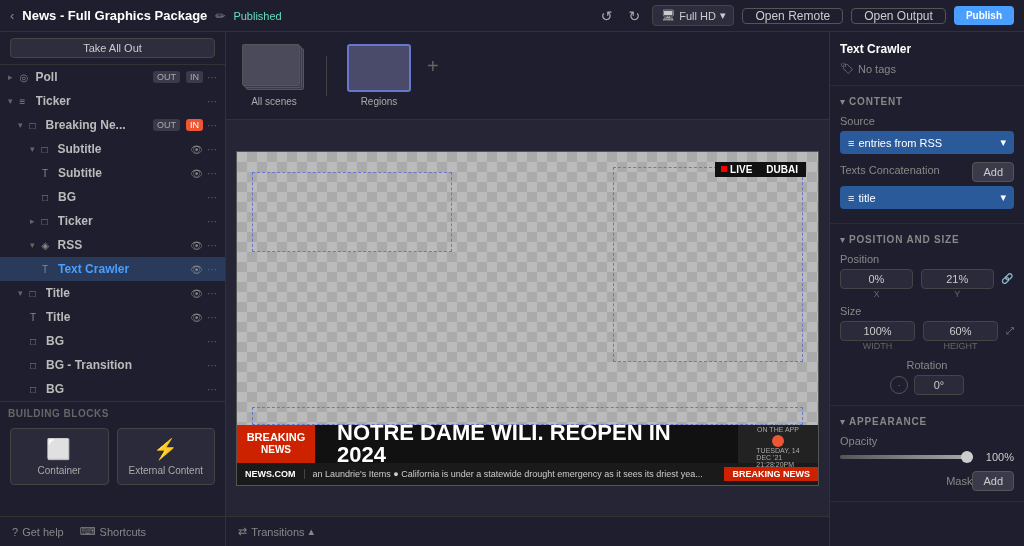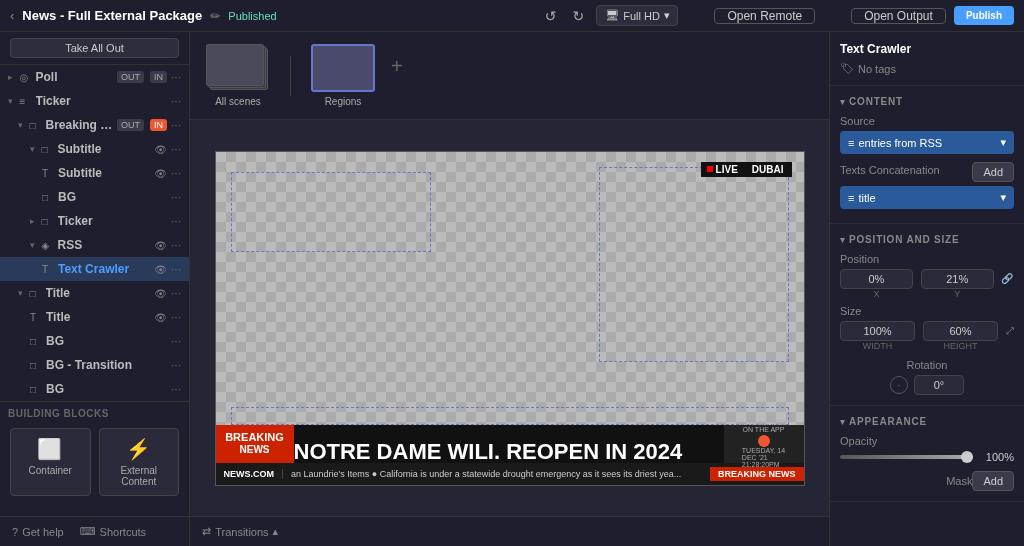--- a/index.html
+++ b/index.html
@@ -7,28 +7,28 @@
 
     
     .top-bar { background: #1e1e2e; border-bottom: 1px solid #333; height: 32px; display: flex; align-items: center; padding: 0 10px; gap: 8px; flex-shrink: 0; }
     .top-bar-left { display: flex; align-items: center; gap: 8px; flex: 1; }
     .app-title { color: #fff; font-size: 13px; font-weight: 600; }
     .published-badge { color: #6db; font-size: 11px; }
     .edit-icon { color: #888; cursor: pointer; }
     .top-bar-right { display: flex; align-items: center; gap: 8px; }
     .icon-btn { background: none; border: none; color: #aaa; cursor: pointer; padding: 4px; font-size: 14px; }
     .resolution-select { background: #2d2d3d; border: 1px solid #444; color: #ccc; border-radius: 4px; padding: 3px 8px; font-size: 11px; display: flex; align-items: center; gap: 4px; cursor: pointer; }
-    .btn-outline { background: none; border: 1px solid #555; color: #ccc; border-radius: 4px; padding: 0 12px; font-size: 12px; cursor: pointer; margin-left: 28px; }
+    .btn-outline { background: none; border: 1px solid #555; color: #ccc; border-radius: 4px; padding: 0 12px; font-size: 12px; cursor: pointer; }
     .btn-publish { background: #4a9eff; border: none; color: #fff; border-radius: 4px; padding: 4px 12px; font-size: 10px; cursor: pointer; font-weight: 600; }
 
     
     .main-layout { display: flex; flex: 1; overflow: hidden; }
 
     
-    .left-panel { width: 190px; background: #1e1e2e; border-right: 1px solid #333; display: flex; flex-direction: column; flex-shrink: 0; overflow: hidden; }
+    .left-panel { width: 226px; background: #1e1e2e; border-right: 1px solid #333; display: flex; flex-direction: column; flex-shrink: 0; overflow: hidden; }
     .take-all-out-bar { padding: 6px 10px; border-bottom: 1px solid #333; }
     .take-all-out-btn { background: #2d2d3d; border: 1px solid #444; color: #ccc; border-radius: 4px; padding: 3px 10px; font-size: 11px; cursor: pointer; width: 100%; }
 
     .layers-list { flex: 1; overflow-y: auto; }
     .layer-item { display: flex; align-items: center; padding: 3px 8px; cursor: pointer; gap: 4px; min-height: 24px; }
     .layer-item.selected { background: #2a3a5a; }
     .layer-indent-1 { padding-left: 18px; }
     .layer-indent-2 { padding-left: 30px; }
     .layer-indent-3 { padding-left: 42px; }
     .layer-label { flex: 1; color: #bbb; font-size: 12px; white-space: nowrap; overflow: hidden; text-overflow: ellipsis; font-weight: bold; }
@@ -58,21 +58,21 @@
     .canvas-dashed-box { position: absolute; border: 1px dashed #6677cc; }
     .canvas-top-left { top: 20px; left: 15px; width: 200px; height: 80px; }
     .canvas-top-right { top: 15px; right: 15px; width: 190px; height: 195px; }
     .canvas-bottom-bar { position: absolute; bottom: 60px; left: 15px; right: 15px; height: 18px; border: 1px dashed #6677cc; }
 
     
     .news-bar { position: absolute; bottom: 0; left: 0; right: 0; height: 60px; }
     .news-bar-top { display: flex; height: 38px; }
     .breaking-label { background: #cc2200; width: 78px; display: flex; flex-direction: column; align-items: center; justify-content: center; color: #fff; font-weight: 900; font-size: 10px; line-height: 1.2; text-align: center; flex-shrink: 0; }
     .breaking-label span:first-child { font-size: 11px; }
-    .headline { background: #111; flex: 1; display: flex; align-items: flex-end; padding: 0 0; }
+    .headline { background: #111; flex: 1; display: flex; align-items: center; padding: 0 22px; }
     .headline-text { color: #fff; font-size: 22px; font-weight: 900; line-height: 1; }
     .sidebar-info { background: #222; width: 80px; display: flex; flex-direction: column; align-items: center; justify-content: center; font-size: 8px; color: #fff; }
 
     .news-bar-bottom { background: #1a1a1a; display: flex; height: 22px; align-items: center; }
     .news-com { color: #fff; font-size: 9px; font-weight: 700; padding: 0 8px; border-right: 1px solid #444; }
     .ticker-text { color: #ccc; font-size: 9px; flex: 1; overflow: hidden; white-space: nowrap; padding: 0 8px; }
     .breaking-tag { background: #cc2200; color: #fff; font-size: 9px; font-weight: 700; padding: 2px 8px; }
 
     
     .right-panel { width: 195px; background: #1e1e2e; border-left: 1px solid #333; display: flex; flex-direction: column; flex-shrink: 0; overflow-y: auto; }
@@ -121,21 +121,21 @@
 
     .transitions-bar { background: #1e1e2e; border-top: 1px solid #333; height: 30px; display: flex; align-items: center; padding: 0 12px; gap: 8px; flex-shrink: 0; }
     .trans-btn { background: none; border: none; color: #888; font-size: 11px; cursor: pointer; display: flex; align-items: center; gap: 4px; }
   </style>
 </head>
 <body>
 
 <div class="top-bar">
   <div class="top-bar-left">
     <span style="color:#888;font-size:13px;cursor:pointer;">‹</span>
-    <span class="app-title">News - Full External Package</span>
+    <span class="app-title">News - Full Graphics Package</span>
     <span class="edit-icon">✏</span>
     <span class="published-badge">Published</span>
   </div>
   <div class="top-bar-right">
     <button class="icon-btn">↺</button>
     <button class="icon-btn">↻</button>
     <div class="resolution-select">
       <span>🖥</span>
       <span>Full HD</span>
       <span>▾</span>

